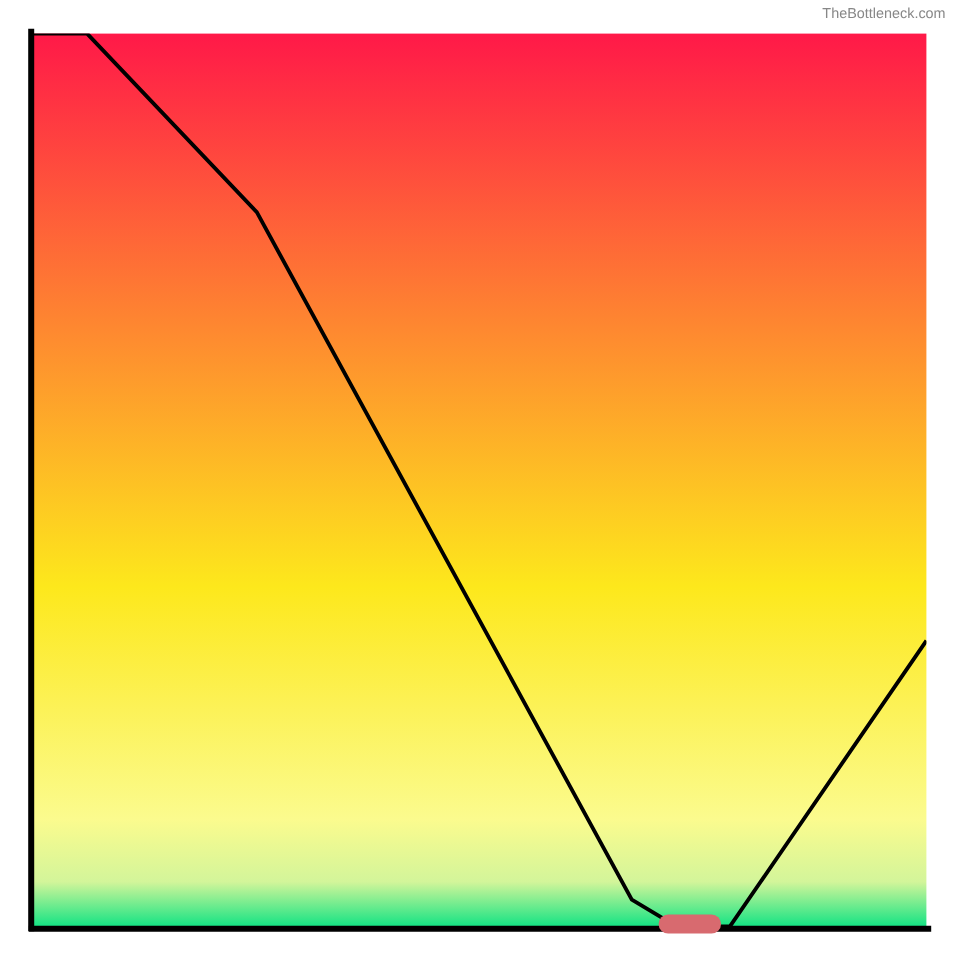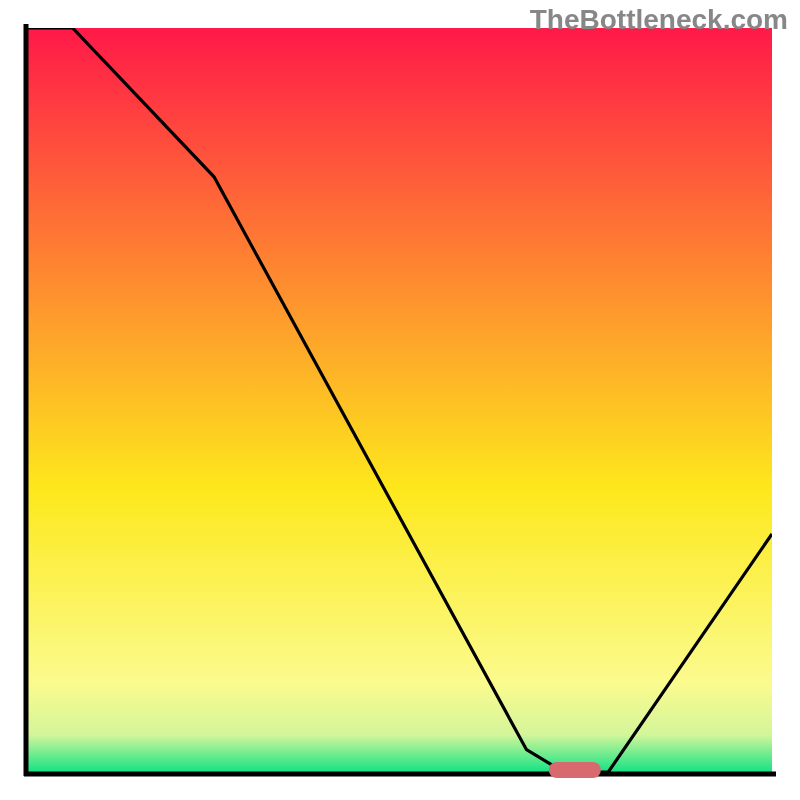--- a/index.html
+++ b/index.html
@@ -13,22 +13,22 @@
   }
   .chart-container {
     position: relative;
     width: 800px;
     height: 800px;
   }
   .watermark {
     position: absolute;
     top: 4px;
     right: 12px;
-    font-size: 28px;
-    font-weight: bold;
+    font-size: 12px;
+    font-weight: normal;
     color: #878787;
     z-index: 10;
   }
   svg {
     display: block;
   }
 </style>
 </head>
 <body>
 

